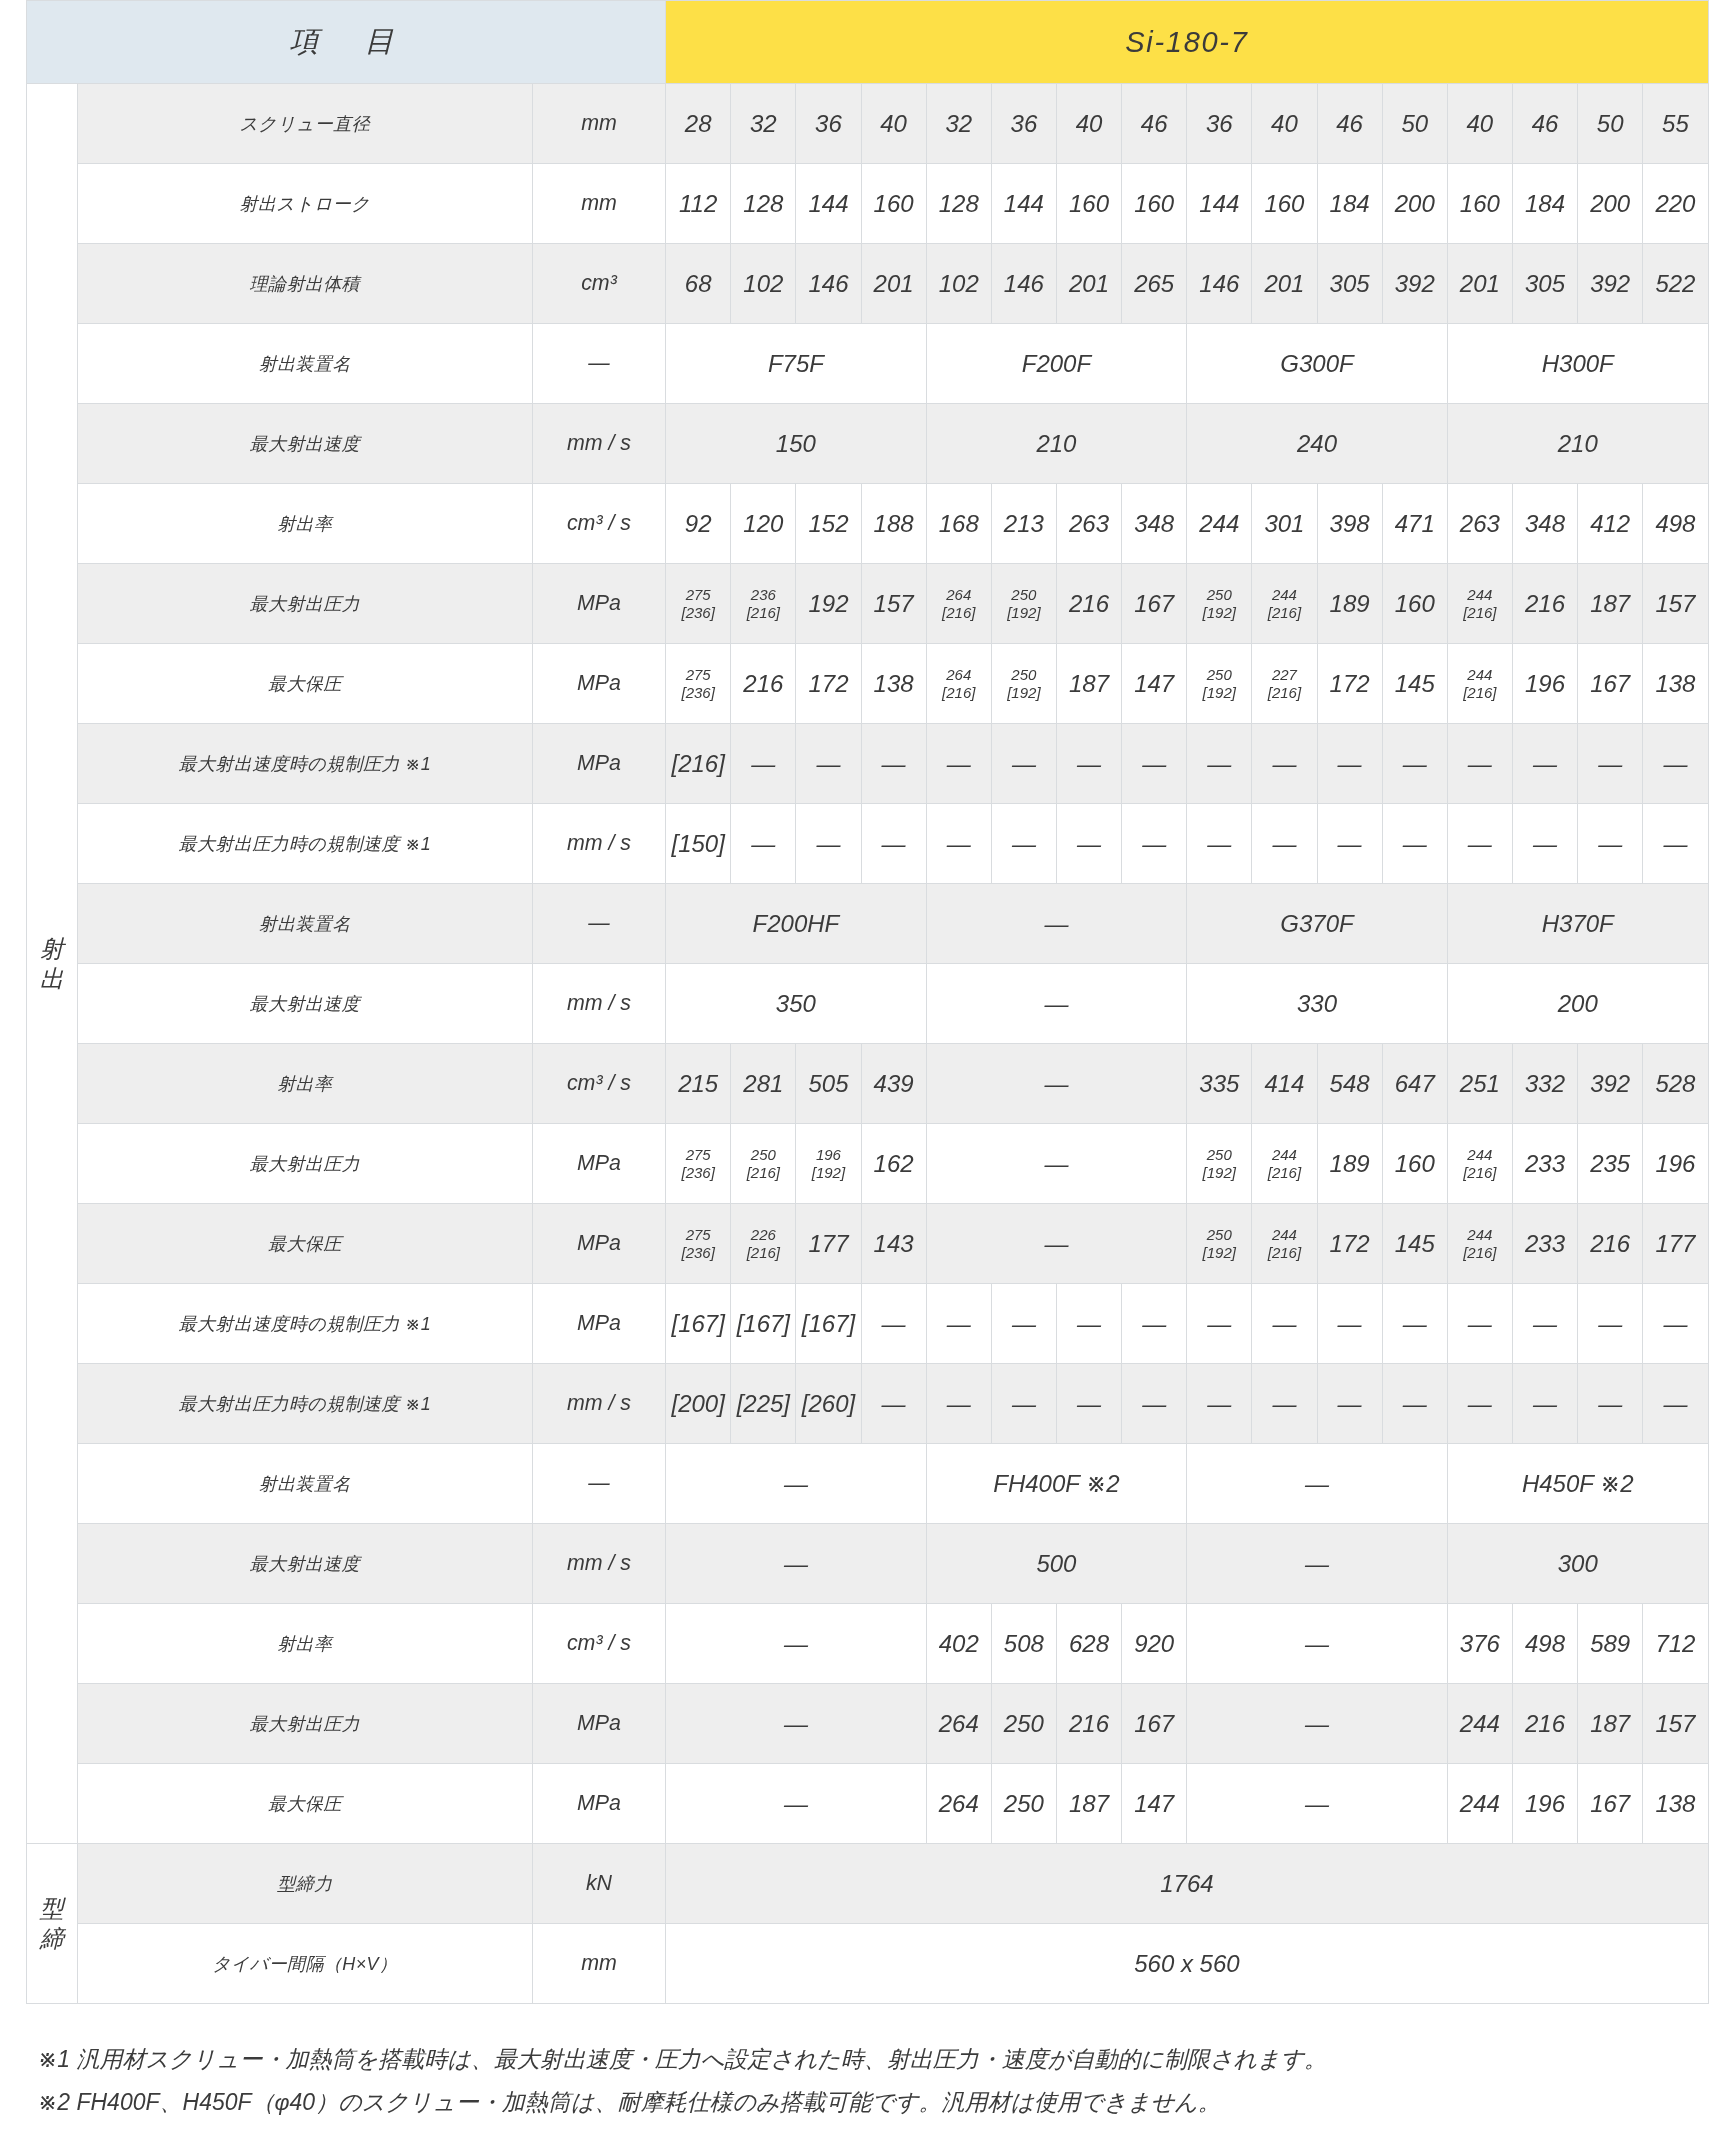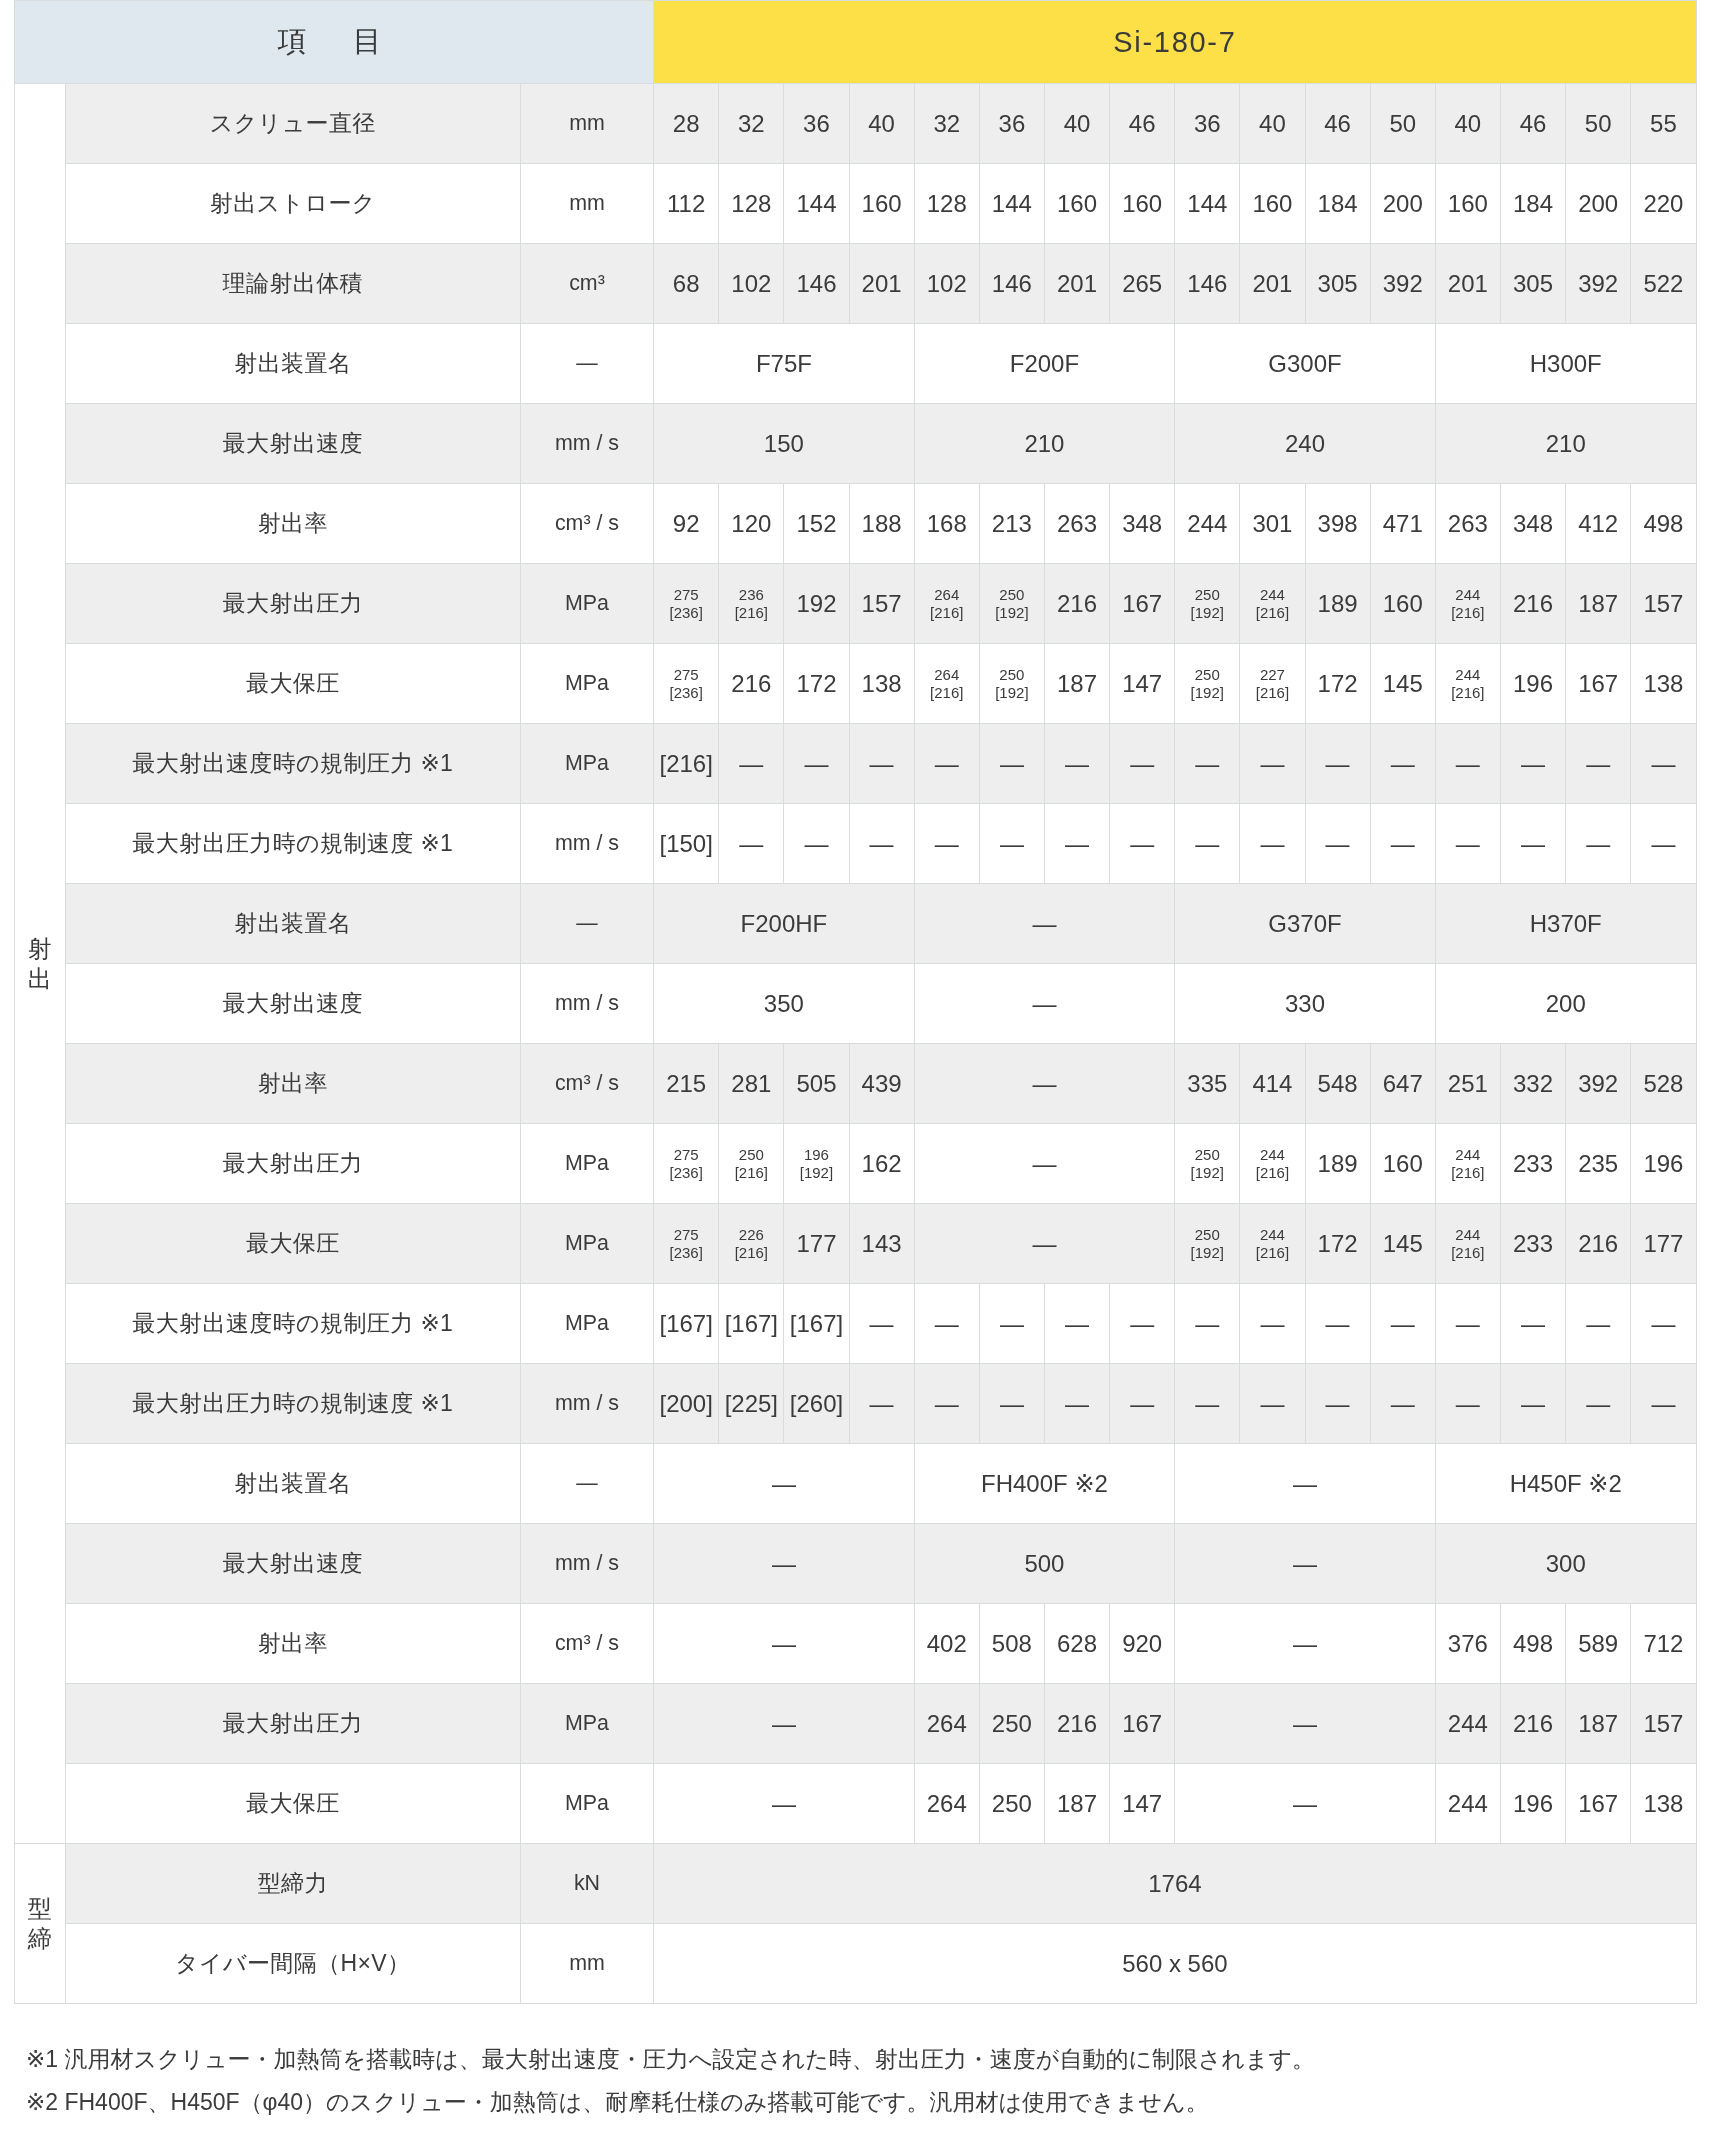--- a/index.html
+++ b/index.html
@@ -9,21 +9,22 @@
   }
   body {
     font-family: "Liberation Sans", "DejaVu Sans", sans-serif;
     width: 1712px;
     color: #333333;
     -webkit-font-smoothing: antialiased;
   }
   .page {
     width: 1456px;
     box-sizing: border-box;
-    padding: 0 0 0 0;
+    padding: 0 0 0 12px;
+    font-style: italic;
   }
   table.spec {
     border-collapse: collapse;
     table-layout: fixed;
     width: 1683px;
     margin: 0 15.4px 0 13.7px;
   }
   table.spec td, table.spec th {
     border: 0.9px solid #d9dcdf;
     text-align: center;
@@ -57,21 +58,21 @@
     line-height: 1.25;
     color: #3b3b3b;
     letter-spacing: 0;
   }
   .grp .v {
     writing-mode: horizontal-tb;
     display: block;
   }
   .rowname {
     width: 454px;
-    font-size: 23px;
+    font-size: 18px;
     letter-spacing: 0.4px;
     margin-left: 27px;
   }
   .unit {
     width: 133px;
     font-size: 21.4px;
   }
   .dcell {
     font-size: 24px;
   }

